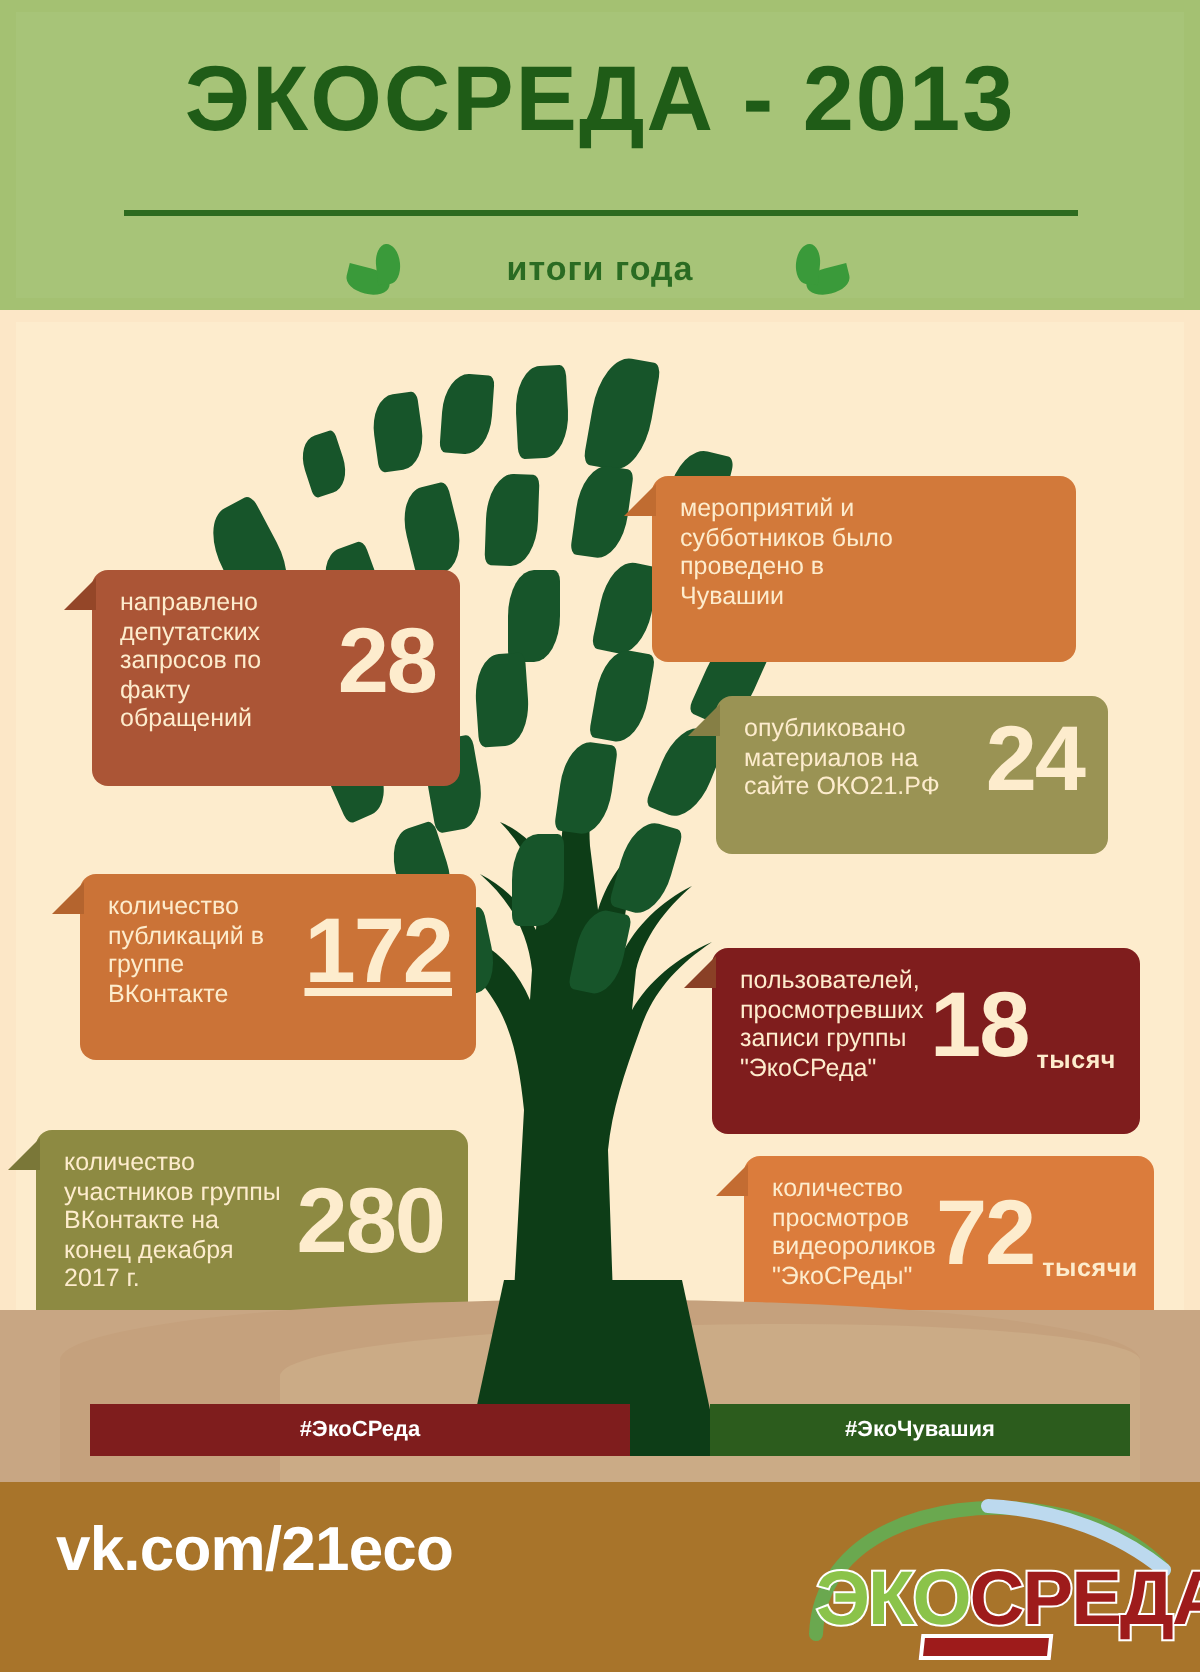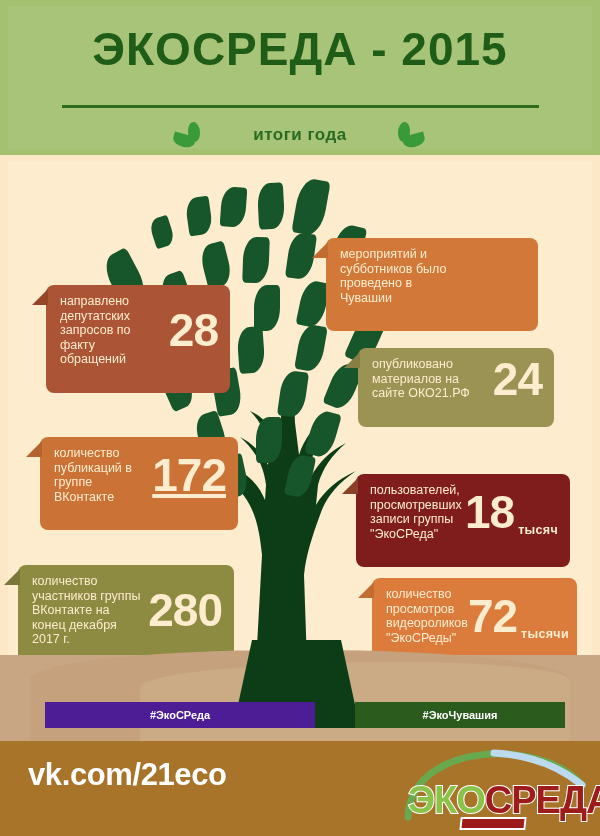--- a/index.html
+++ b/index.html
@@ -139,21 +139,21 @@
   .shade {
     position: absolute; border-radius: 0 0 9px 9px;
   }
 
   
   .hashbar {
     position: absolute; top: 702px; height: 26px;
     display: flex; align-items: center; justify-content: center;
     color: #ffffff; font-size: 11px; font-weight: bold;
   }
-  #hash-left  { left: 45px;  width: 270px; background: #4c1d95; }
+  #hash-left  { left: 45px;  width: 270px; background: #7f1d1d; }
   #hash-right { left: 355px; width: 210px; background: #2c5c1d; }
 
   
   #logo { position: absolute; left: 398px; top: 745px; width: 190px; height: 88px; }
   #logo-text {
     position: absolute; left: 10px; top: 34px;
     font-size: 38px; font-weight: bold; letter-spacing: -1px;
     font-family: "Liberation Sans", sans-serif;
     white-space: nowrap;
   }
@@ -166,21 +166,21 @@
     transform: skewX(-6deg);
   }
 </style>
 </head>
 <body>
 
 <div id="poster">
 
   <div id="header">
     <div id="header-inner"></div>
-    <div id="title">ЭКОСРЕДА - 2015</div>
+    <div id="title">ЭКОСРЕДА - 2013</div>
     <div id="title-rule"></div>
     <div id="subtitle-row">
       <span class="leafpair left">
         <span class="lf lf1"></span>
           <span class="lf lf2"></span>
       </span>
       <span id="subtitle">итоги года</span>
       <span class="leafpair right">
         <span class="lf lf1"></span>
           <span class="lf lf2"></span>

